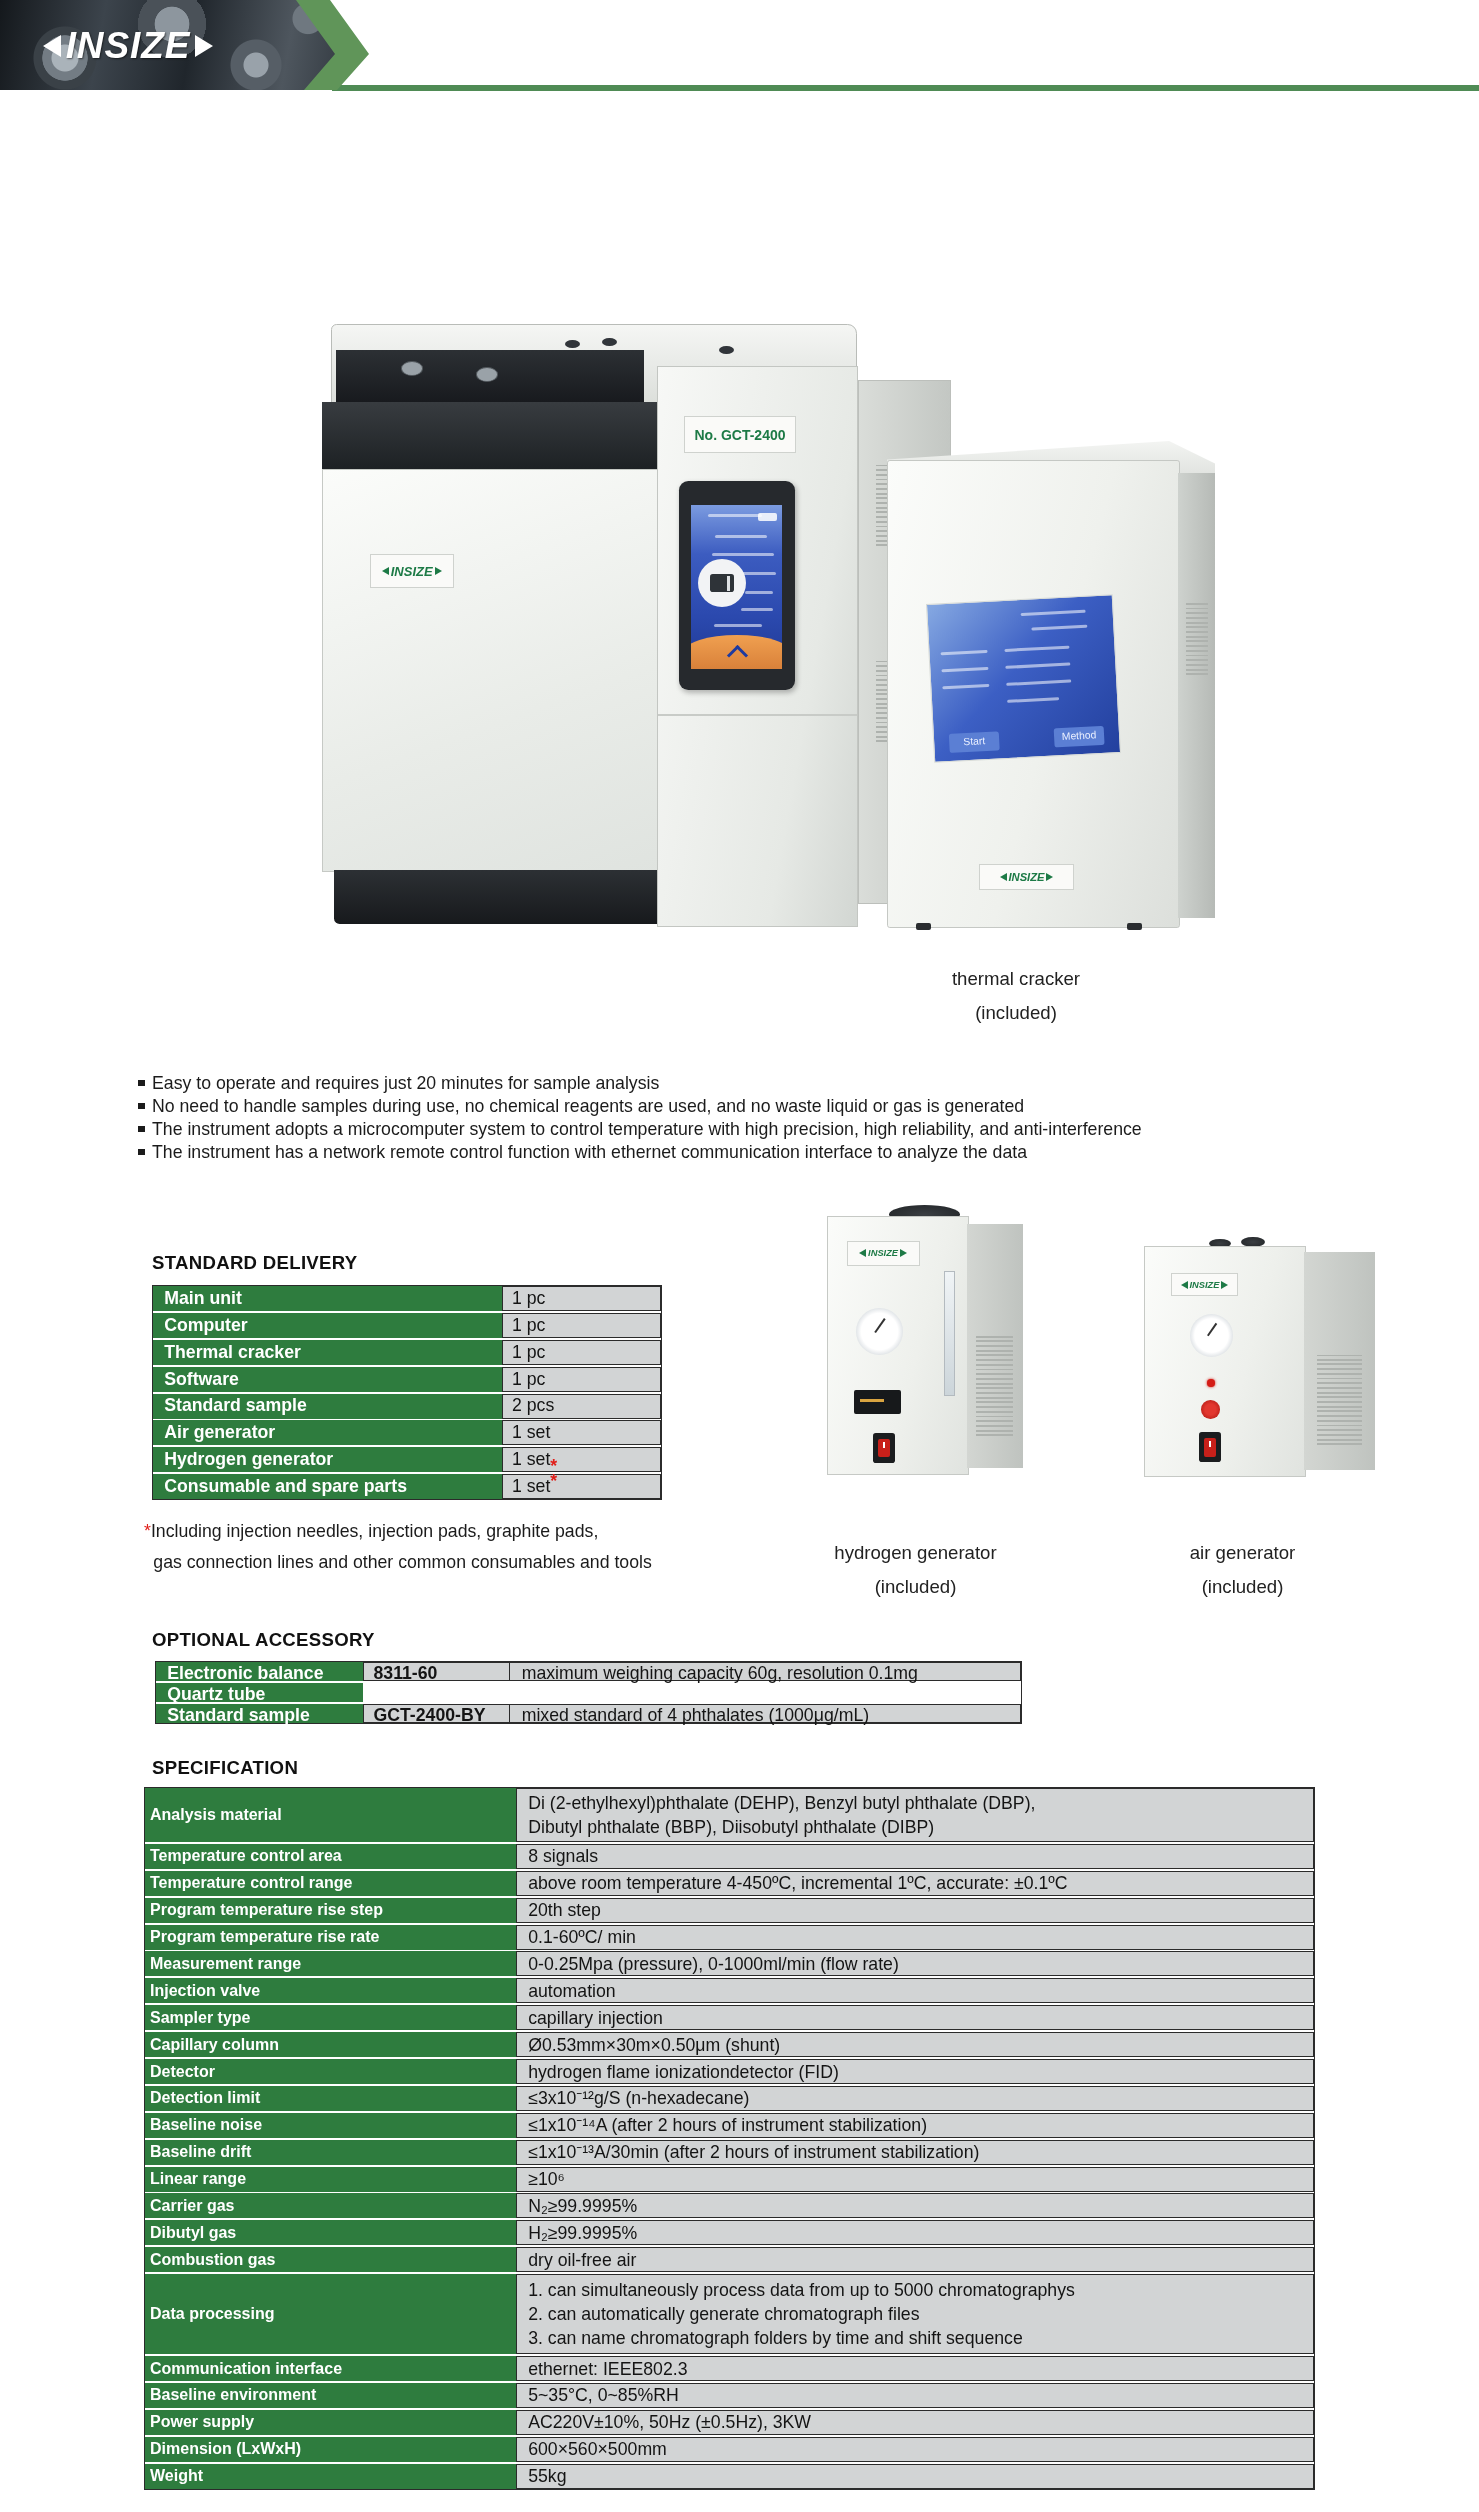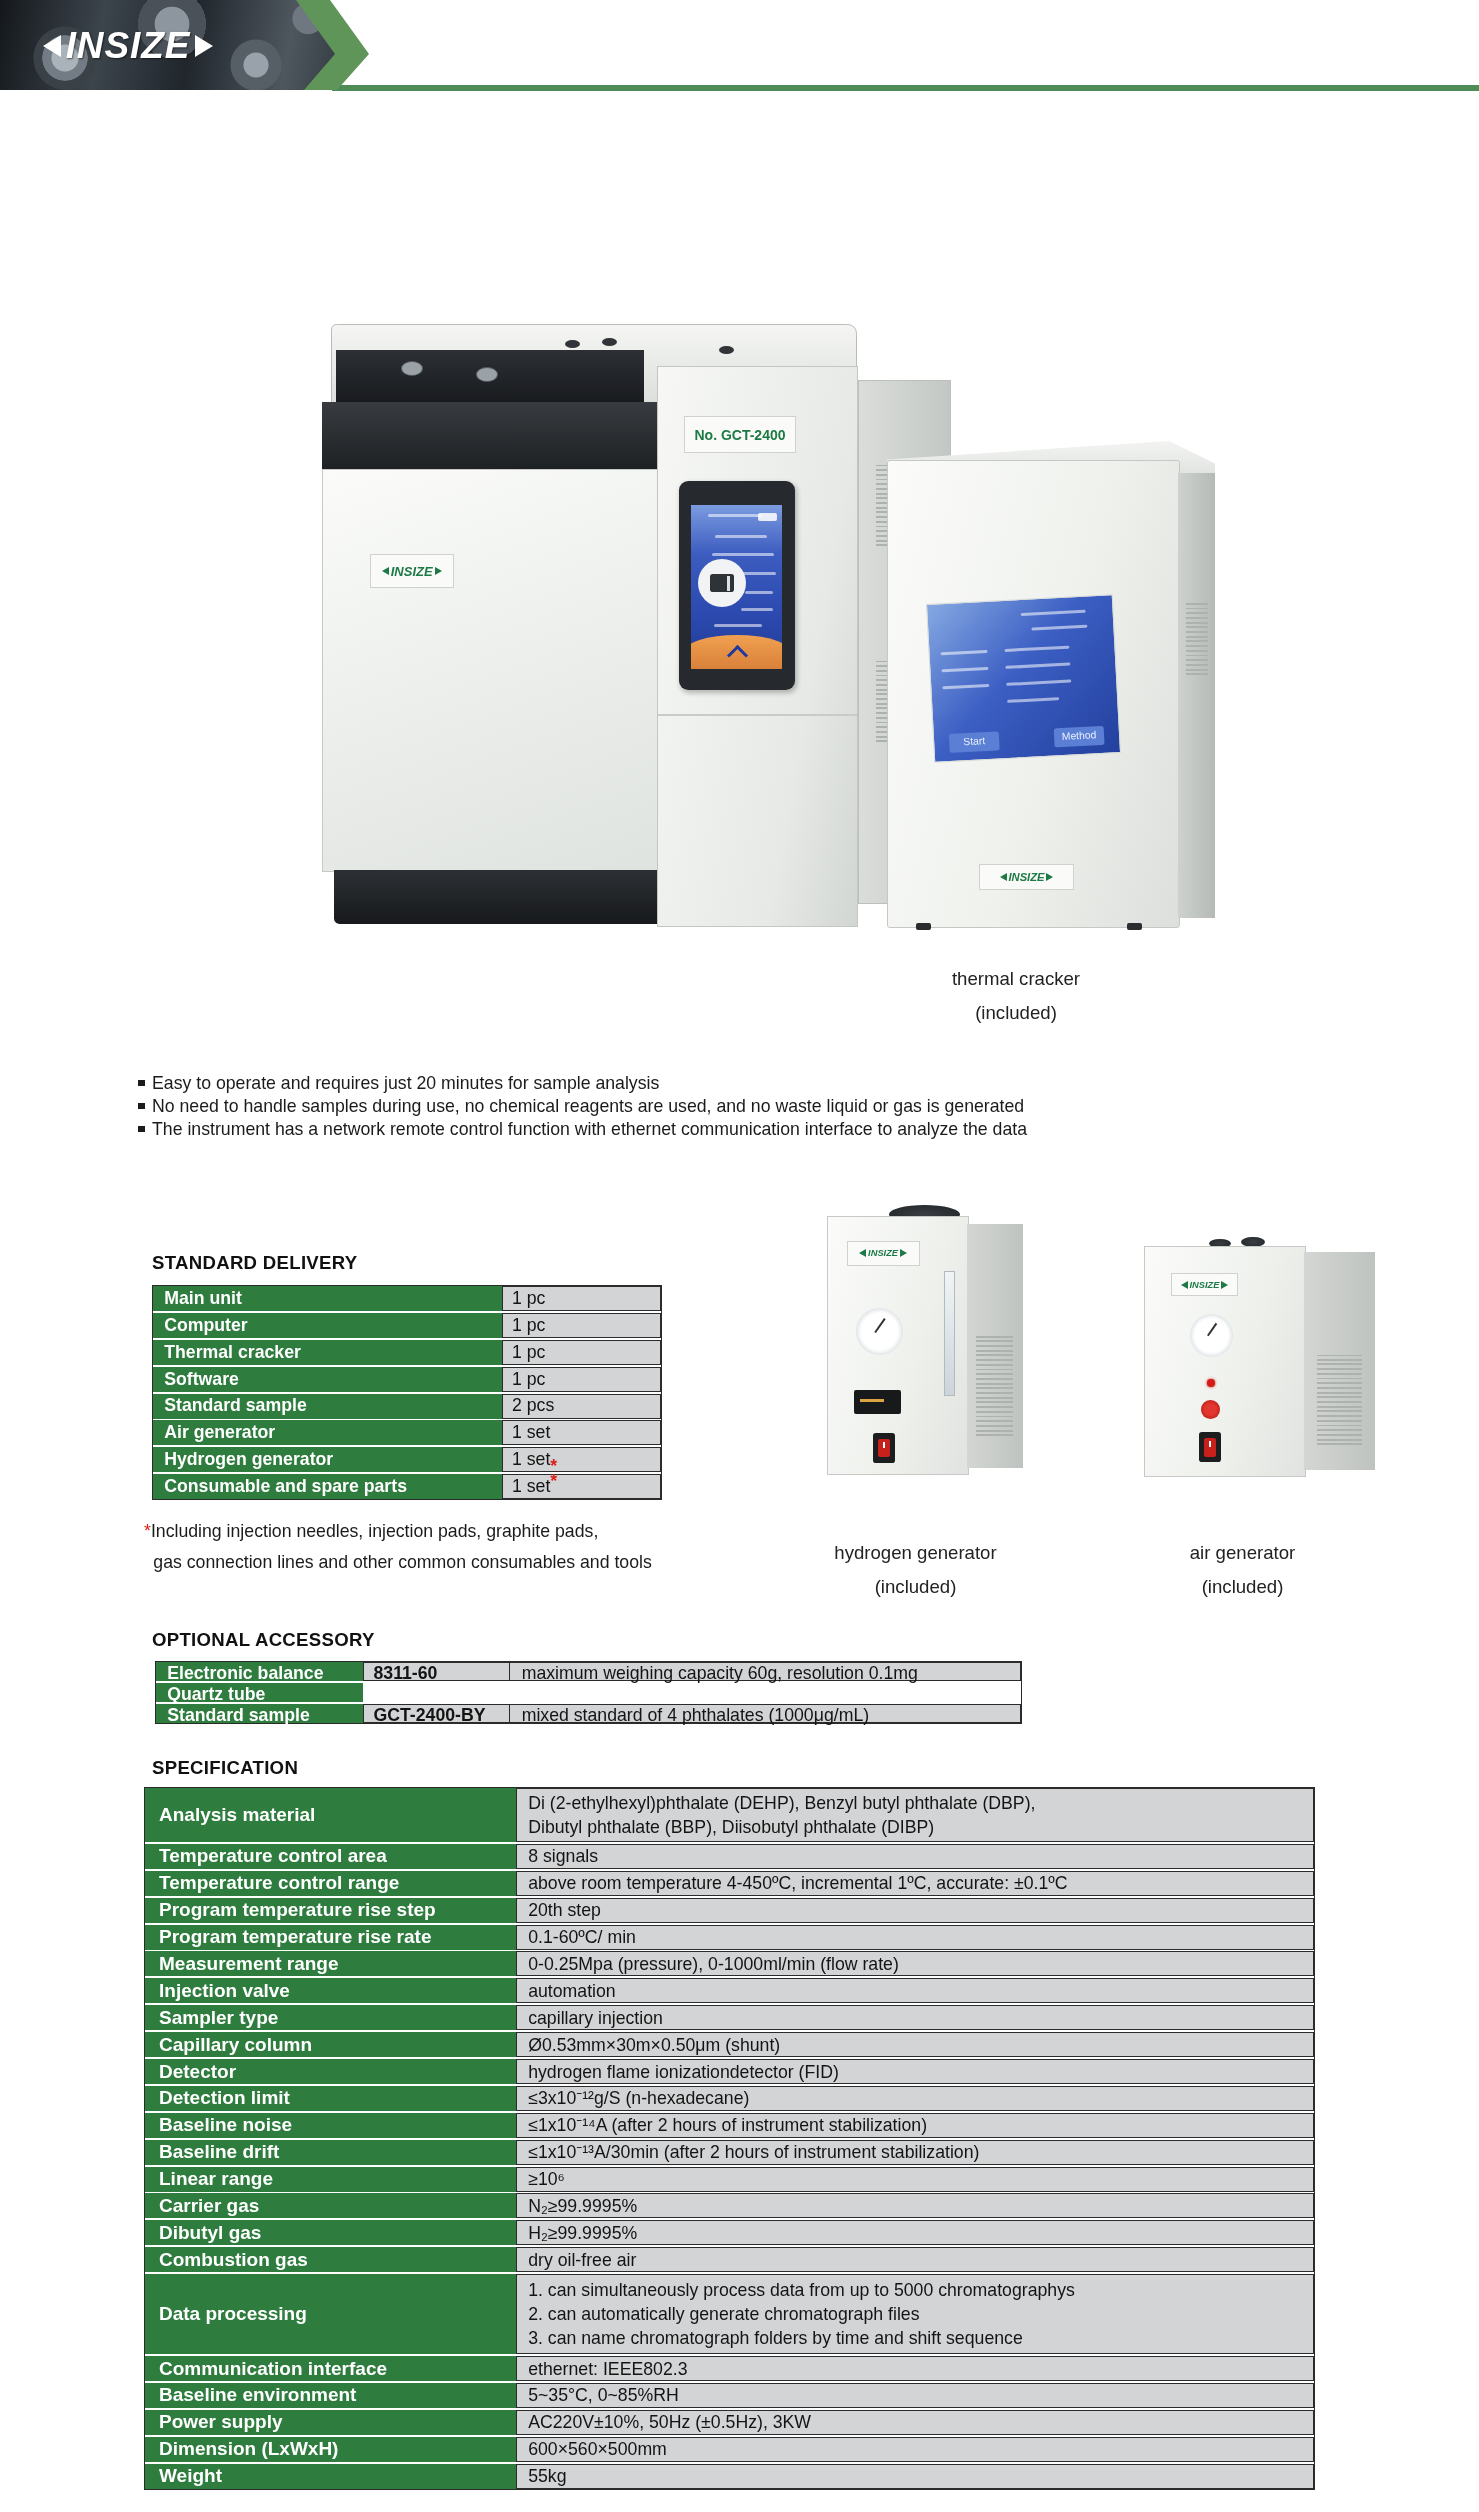--- a/index.html
+++ b/index.html
@@ -126,22 +126,22 @@
   .oa-code{width:136px;border-right:1.9px solid #2b2b2b;font-weight:bold;font-size:17.7px;color:#141414;padding:0 0 0 9.3px;}
   .oa-desc{flex:1;font-size:17.7px;color:#141414;padding:0 0 0 11.2px;}
 
   
   .spec-table{position:absolute;left:144px;top:1787px;width:1169px;border:1.9px solid #2b2b2b;background:#fff;}
   .spec-row{display:flex;margin-bottom:1.9px;}
   .spec-row:last-child{margin-bottom:0;}
   .r  .spec-label,.r  .spec-value{height:25px;}
   .r2 .spec-label,.r2 .spec-value{height:54px;}
   .r3 .spec-label,.r3 .spec-value{height:80px;}
-  .spec-label{width:371px;background:#2e7c3e;color:#fff;font-weight:bold;font-size:19px;
-    display:flex;align-items:center;padding-left:14px;box-sizing:border-box;}
+  .spec-label{width:371px;background:#2e7c3e;color:#fff;font-weight:bold;font-size:16px;
+    display:flex;align-items:center;padding-left:5px;box-sizing:border-box;}
   .spec-value{flex:1;background:#d2d4d5;border:1.9px solid #2b2b2b;color:#141414;font-size:17.7px;
     display:flex;align-items:center;padding-left:11.2px;box-sizing:border-box;white-space:pre-line;line-height:24px;}
 </style>
 </head>
 <body>
 
 <div class="page">
 
   <div class="hero-photo"></div>
   <div class="hero-line"></div>
@@ -245,20 +245,24 @@
     <div class="feat">
       <span class="sq"></span>
       <span>Easy to operate and requires just 20 minutes for sample analysis</span>
     </div>
     <div class="feat">
       <span class="sq"></span>
       <span>No need to handle samples during use, no chemical reagents are used, and no waste liquid or gas is generated</span>
     </div>
     <div class="feat">
       <span class="sq"></span>
+      <span>The instrument adopts a microcomputer system to control temperature with high precision, high reliability, and anti-interference</span>
+    </div>
+    <div class="feat">
+      <span class="sq"></span>
       <span>The instrument has a network remote control function with ethernet communication interface to analyze the data</span>
     </div>
   </div>
 
   <div class="sec-h" style="left:152px;top:1252px;">STANDARD DELIVERY</div>
   <div class="sd-table">
     <div class="sd-row">
       <div class="sd-item">Main unit</div>
       <div class="sd-qty">1 pc</div>
     </div>

